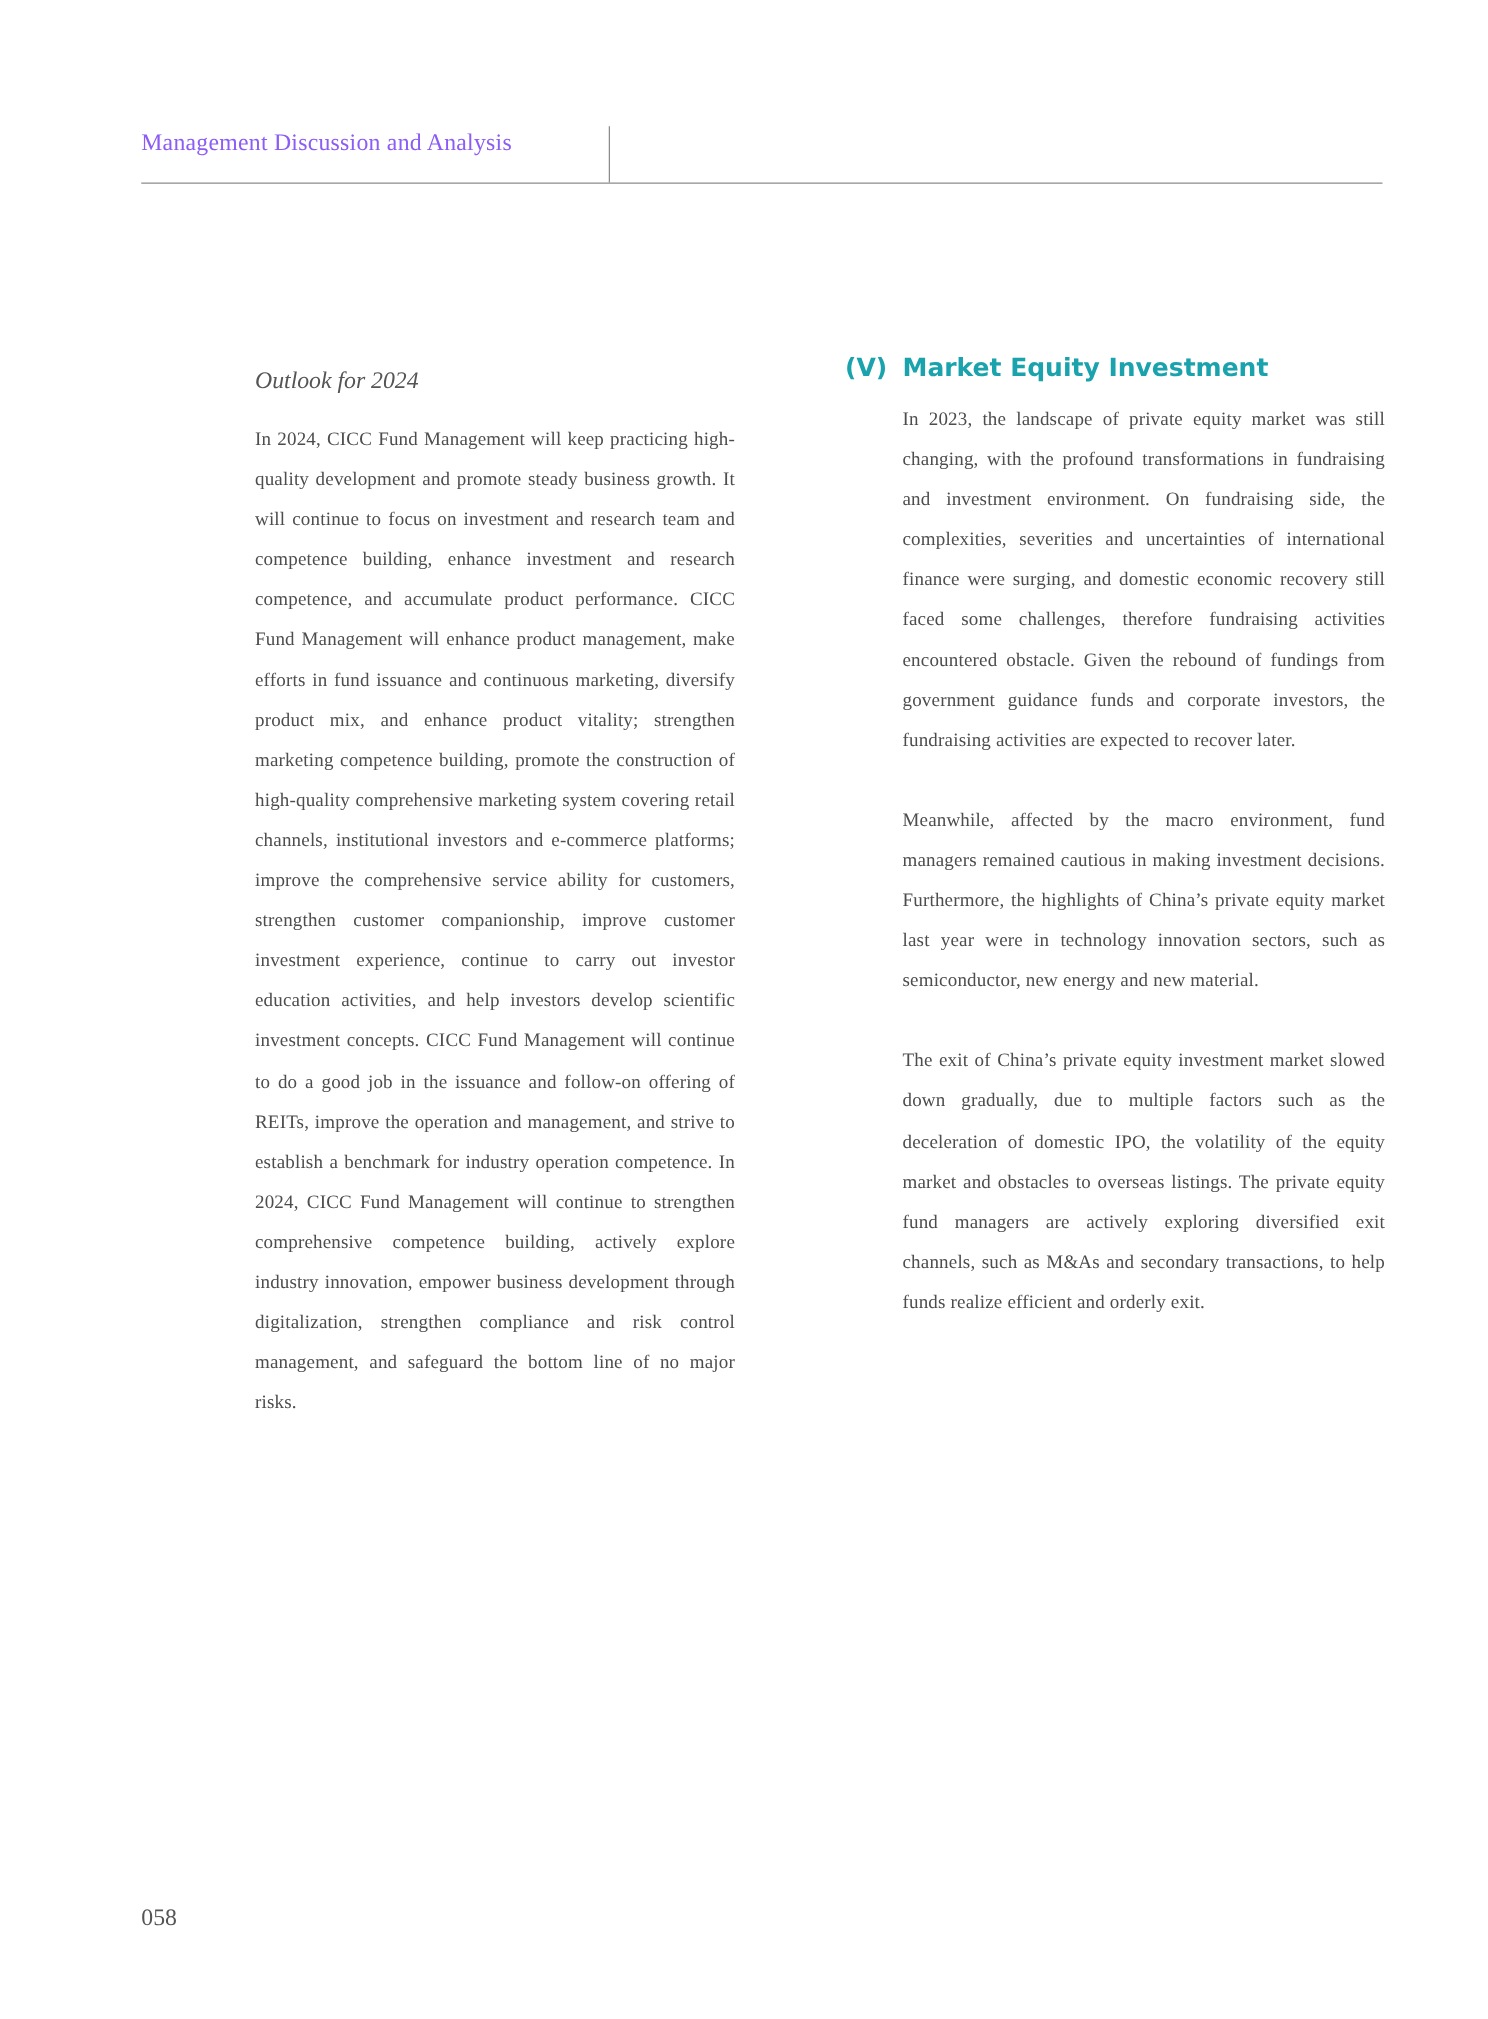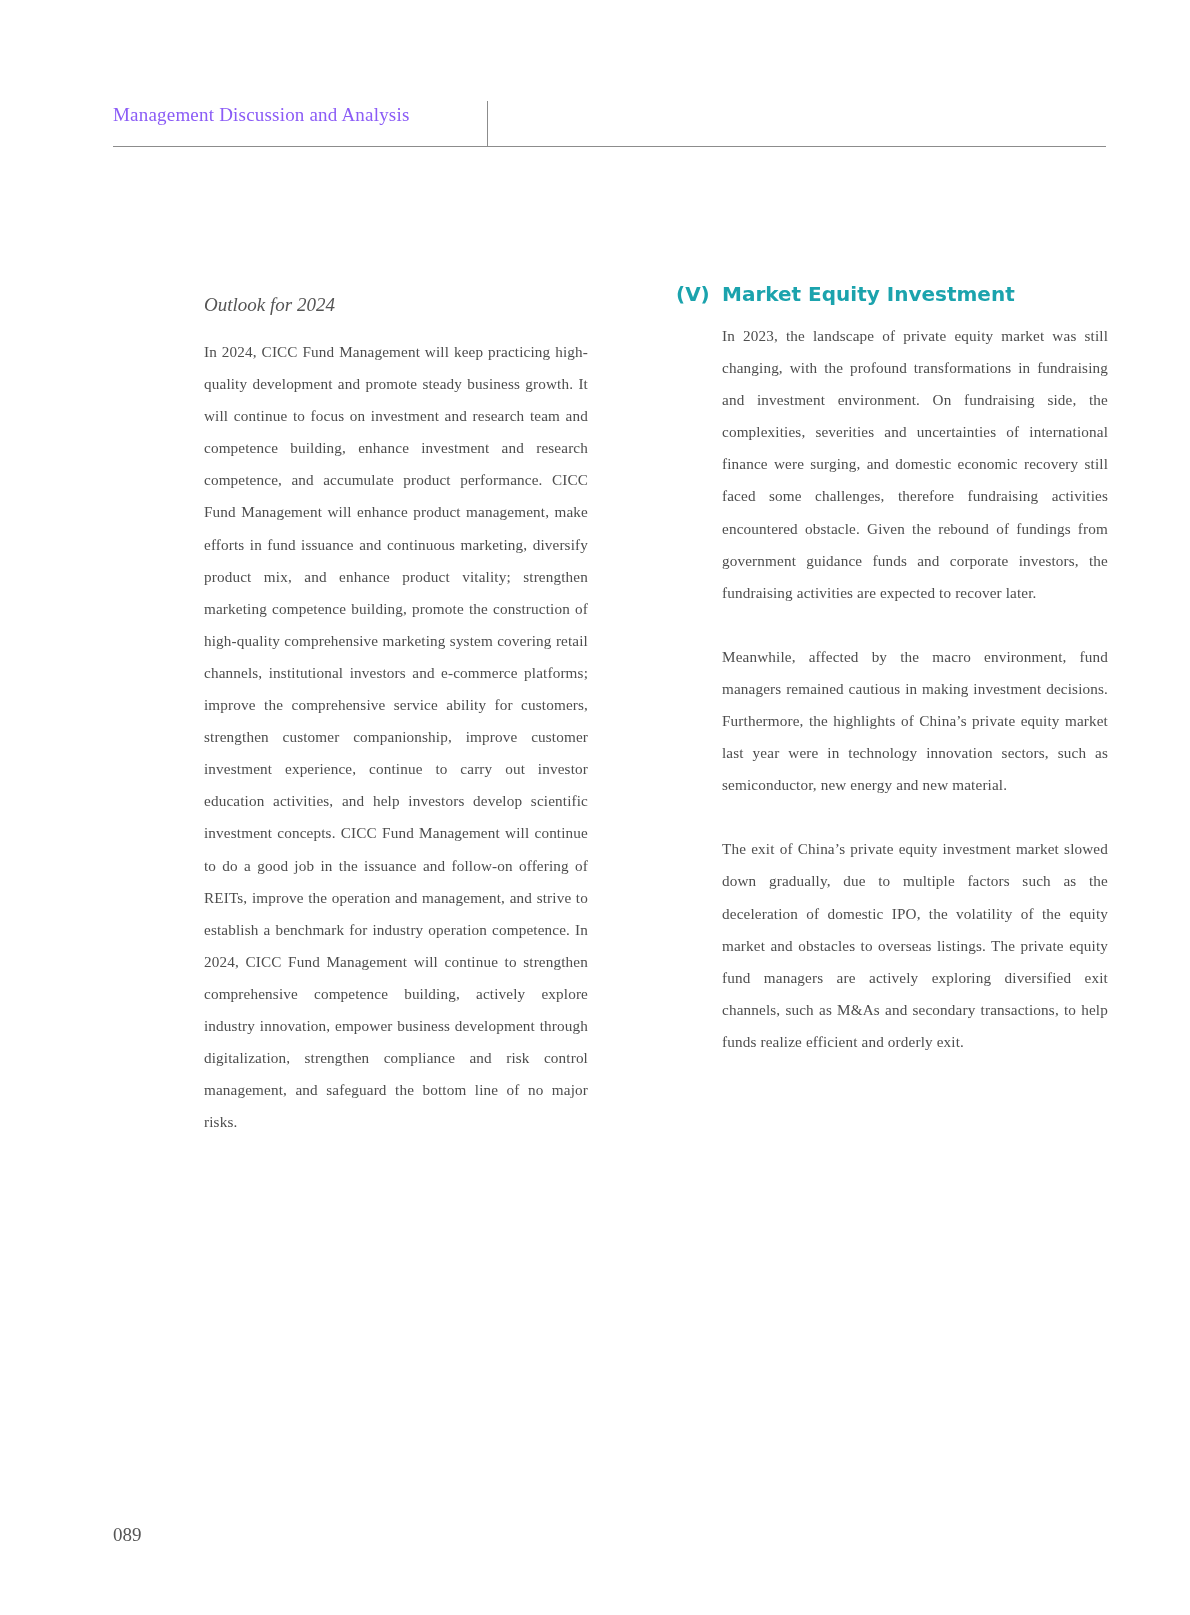--- a/index.html
+++ b/index.html
@@ -129,13 +129,13 @@
   </div>
   <div class="indented">
     <p class="body-text">In 2023, the landscape of private equity market was still changing, with the profound transformations in fundraising and investment environment. On fundraising side, the complexities, severities and uncertainties of international finance were surging, and domestic economic recovery still faced some challenges, therefore fundraising activities encountered obstacle. Given the rebound of fundings from government guidance funds and corporate investors, the fundraising activities are expected to recover later.</p>
     <div class="para-gap"></div>
     <p class="body-text">Meanwhile, affected by the macro environment, fund managers remained cautious in making investment decisions. Furthermore, the highlights of China’s private equity market last year were in technology innovation sectors, such as semiconductor, new energy and new material.</p>
     <div class="para-gap"></div>
     <p class="body-text">The exit of China’s private equity investment market slowed down gradually, due to multiple factors such as the deceleration of domestic IPO, the volatility of the equity market and obstacles to overseas listings. The private equity fund managers are actively exploring diversified exit channels, such as M&amp;As and secondary transactions, to help funds realize efficient and orderly exit.</p>
   </div>
 </div>
 
-<div class="page-number">089</div>
+<div class="page-number">058</div>
 
 </body></html>

